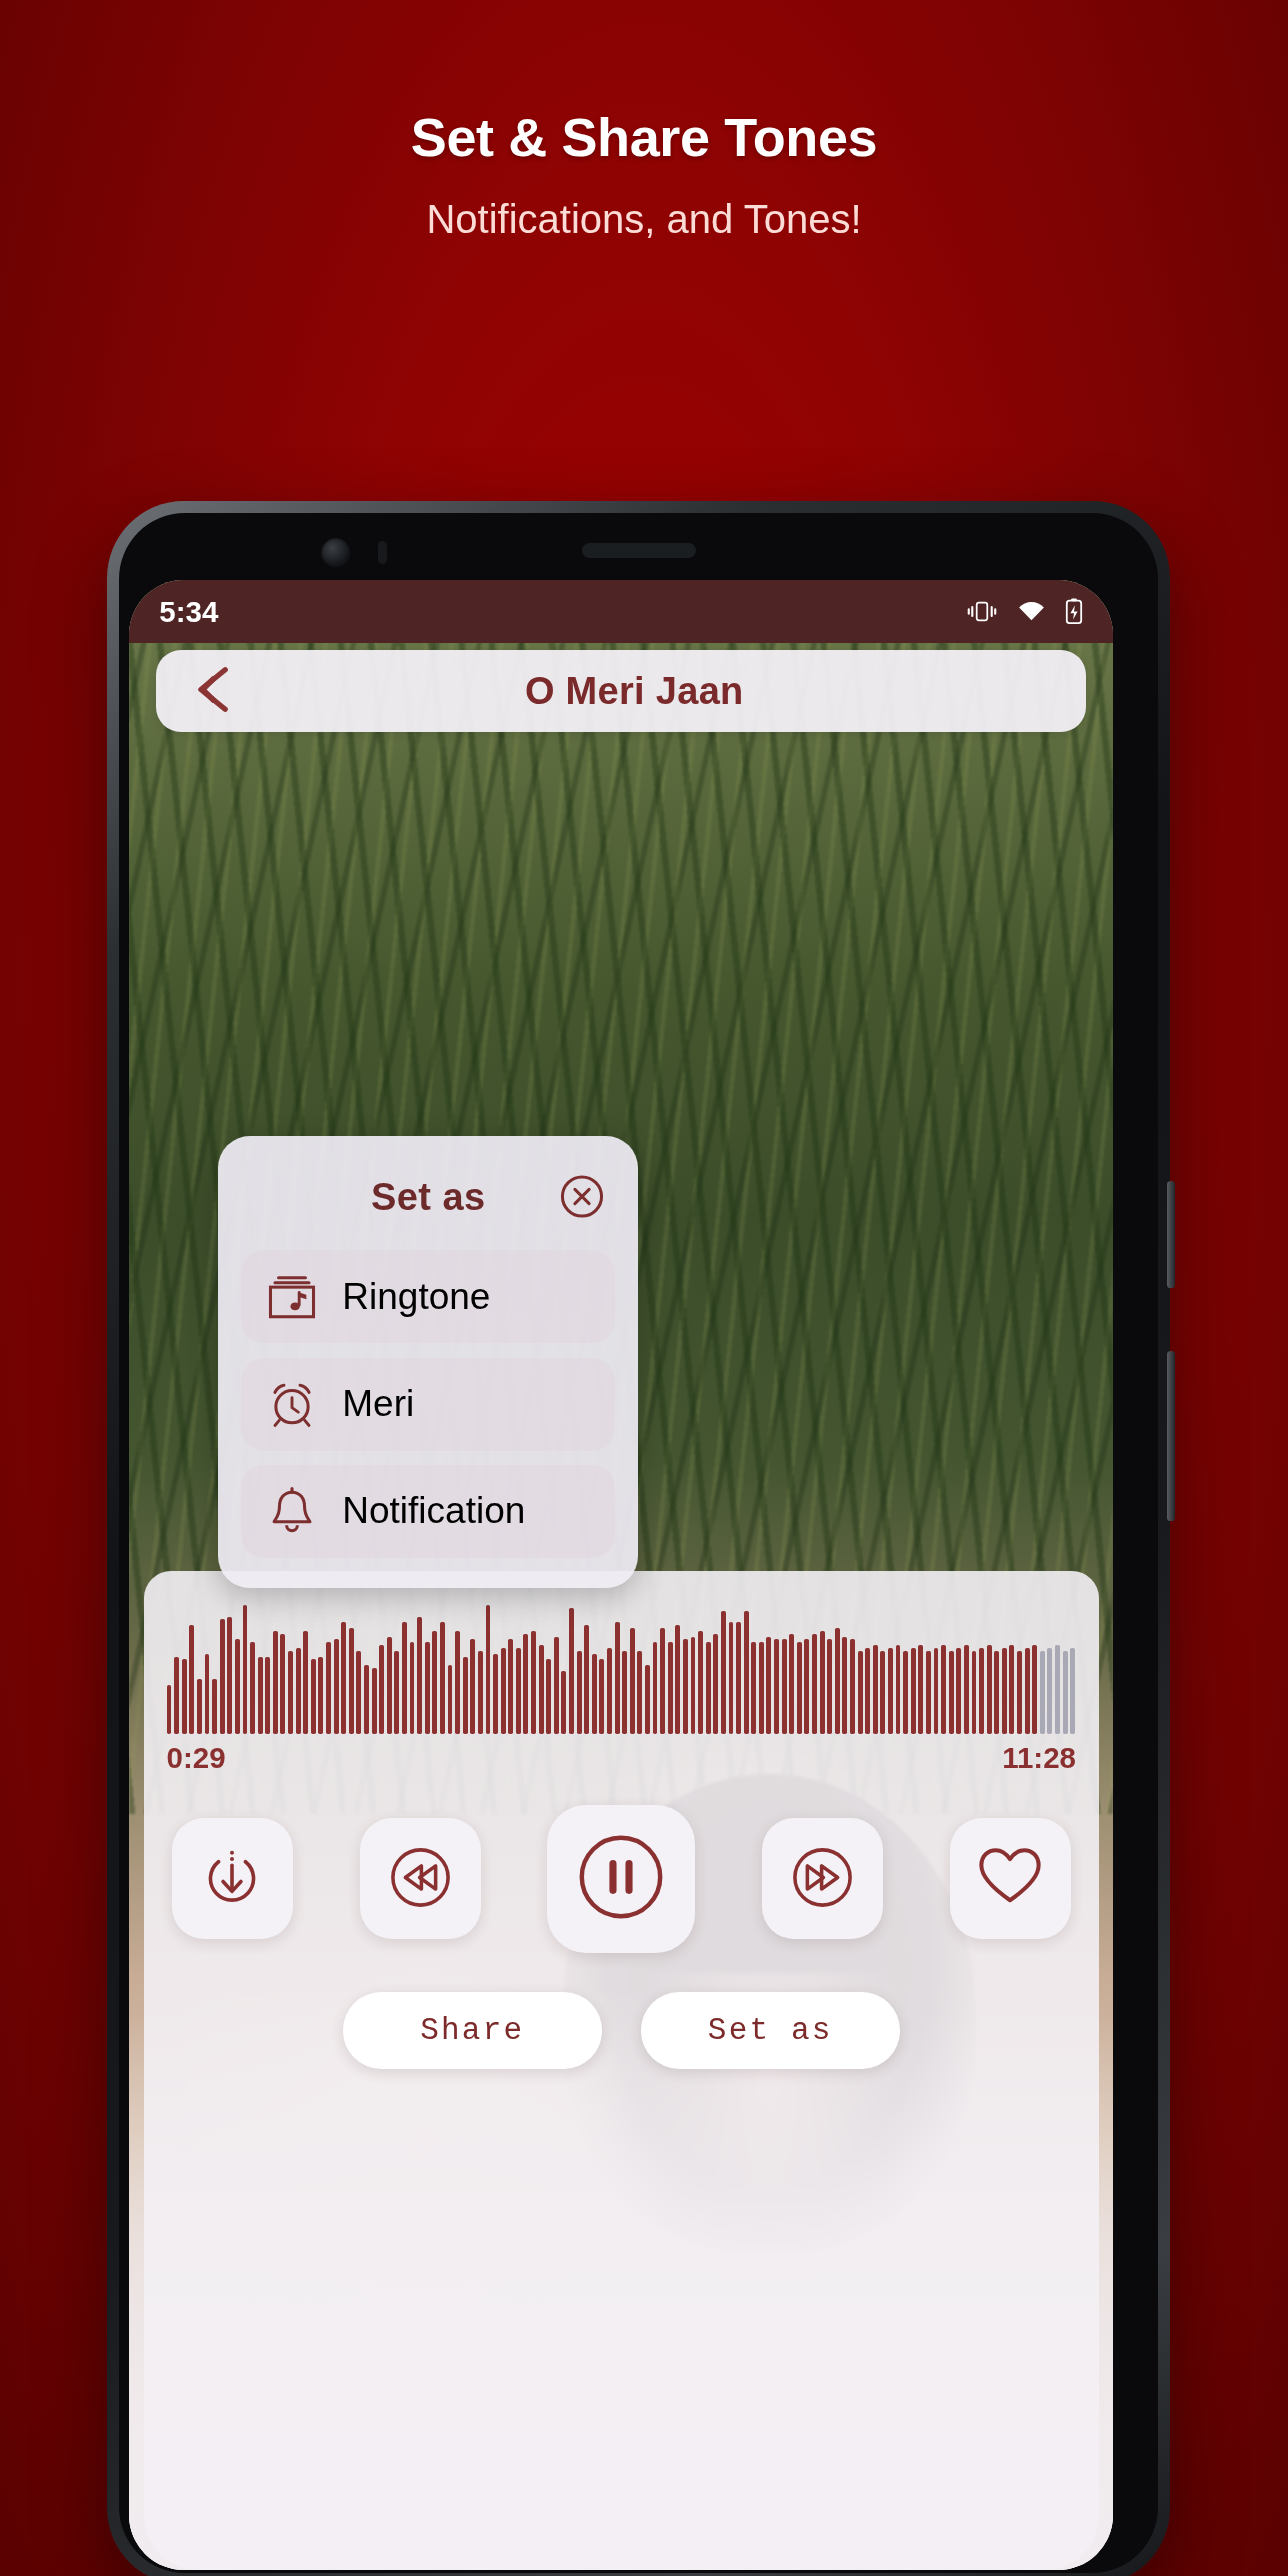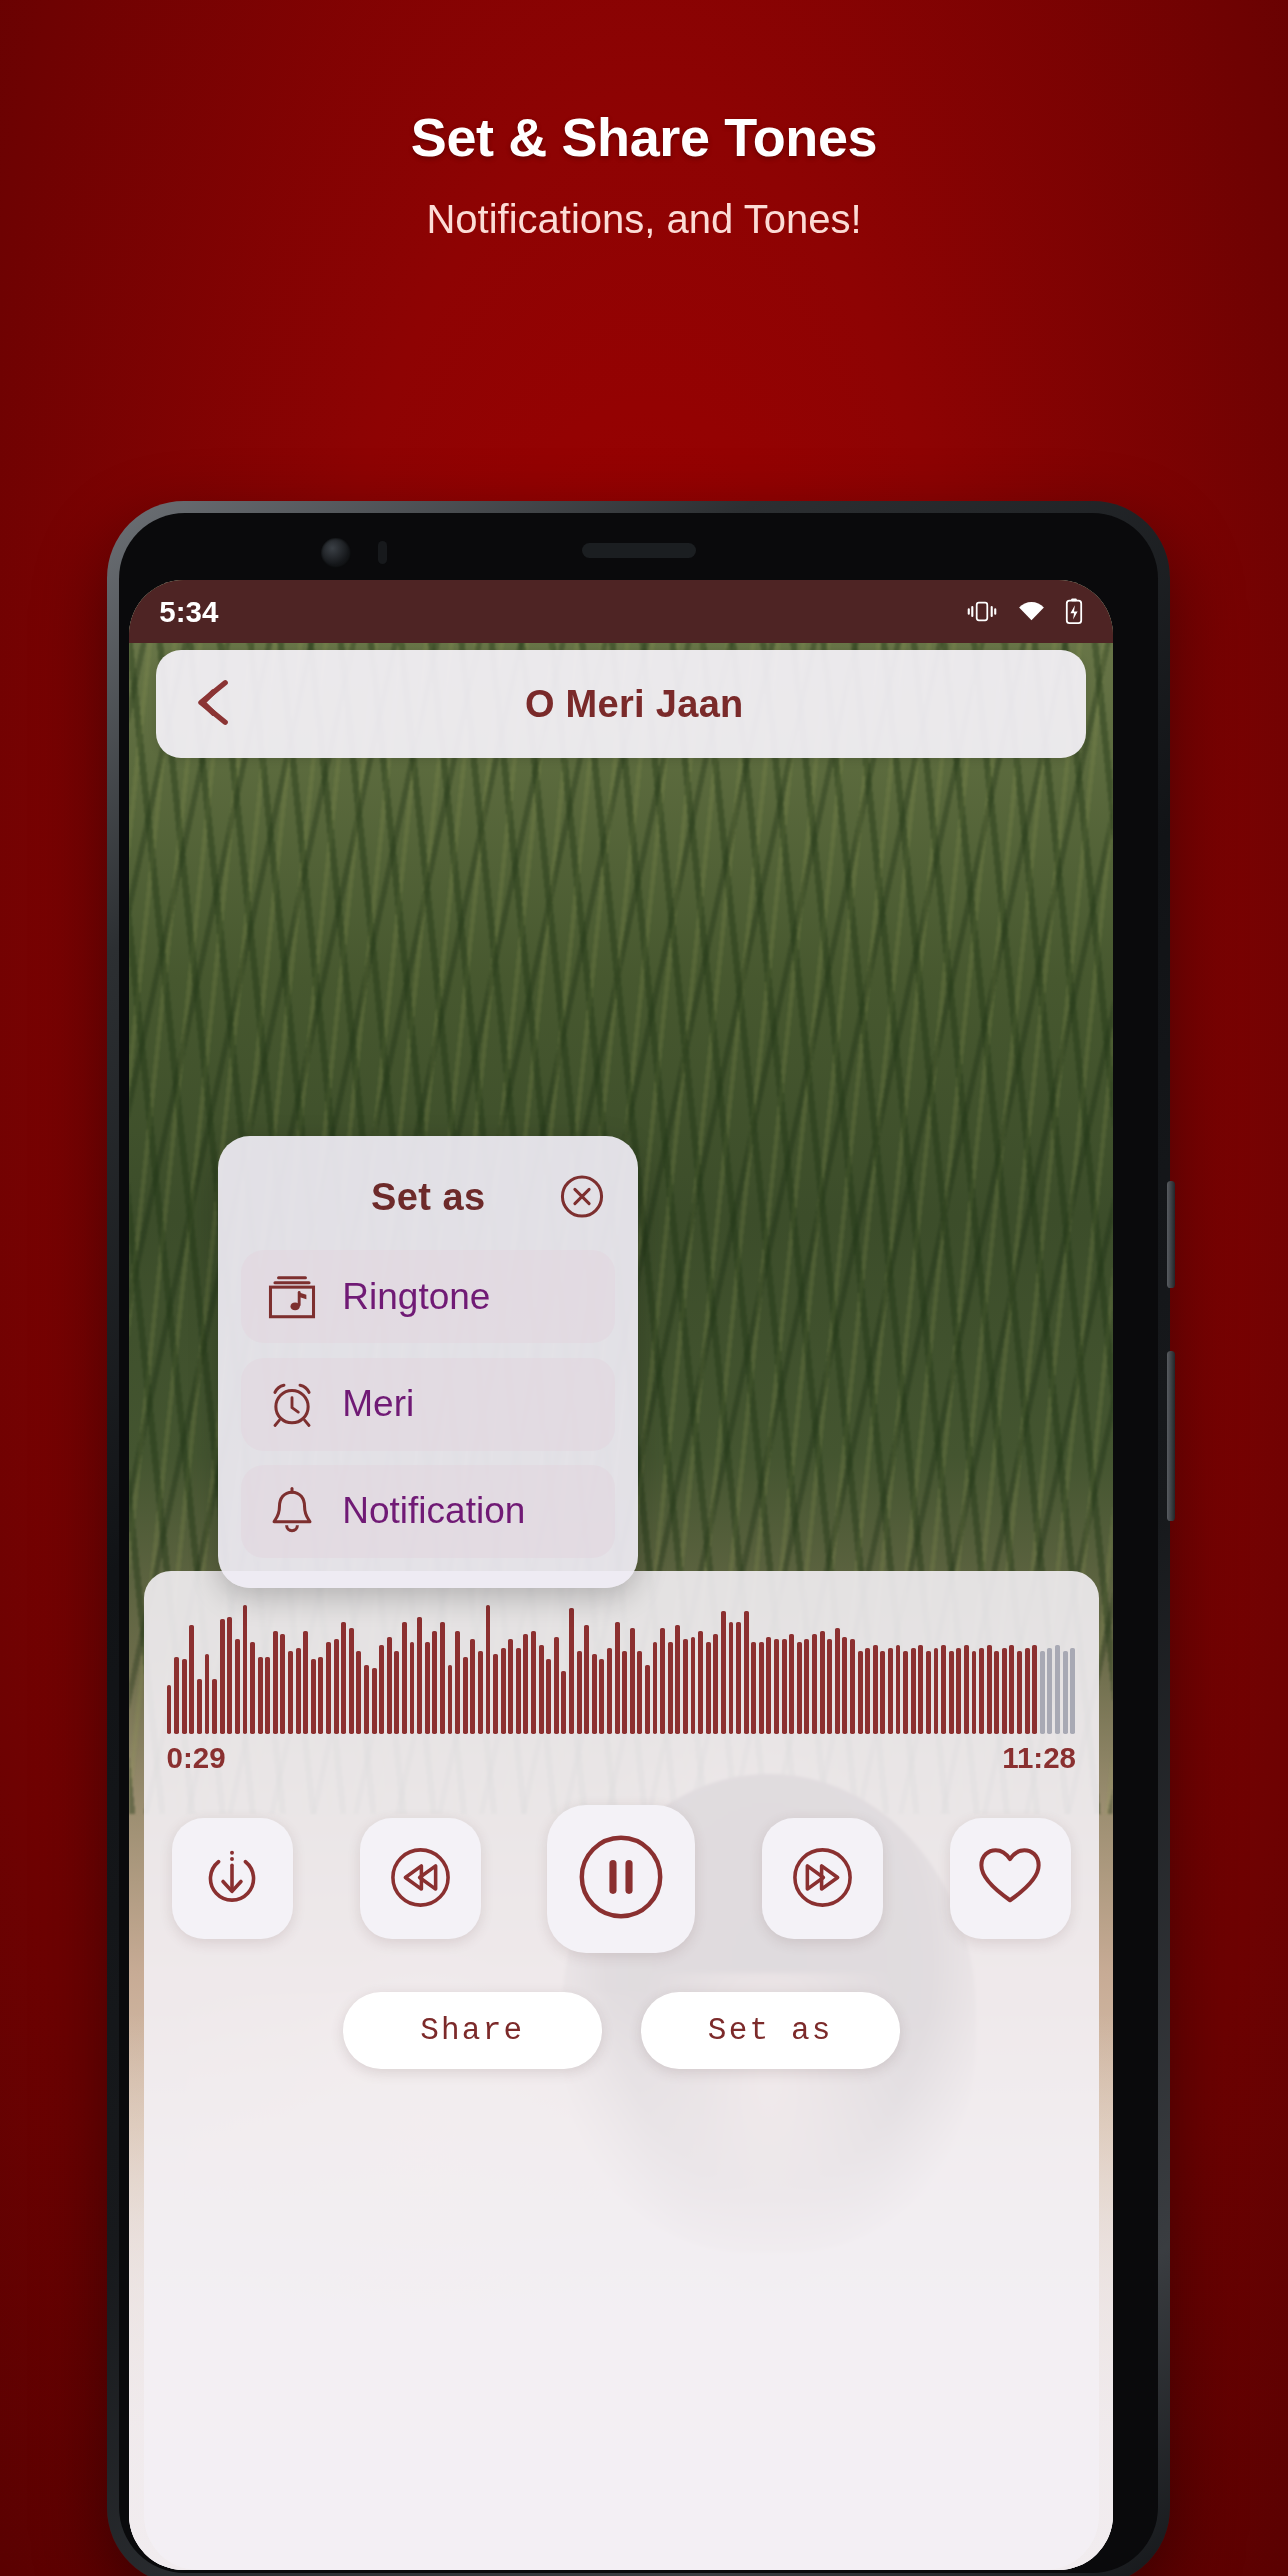--- a/index.html
+++ b/index.html
@@ -114,21 +114,21 @@
     background:#4e2424;
     display:flex; align-items:center; justify-content:space-between;
     padding:0 30px; z-index:20;
   }
   .status-time { color:#fff; font-size:29.5px; font-weight:bold; }
   .status-icons { display:flex; align-items:center; gap:19.7px; }
   .status-icons svg { display:block; }
 
   
   .titlebar {
-    position:absolute; left:27px; right:27px; top:70px; height:108px;
+    position:absolute; left:27px; right:27px; top:70px; height:82px;
     background:rgba(245,242,249,.93);
     border-radius:25px;
     display:flex; align-items:center; z-index:19;
     box-shadow:0 2.7px 9px rgba(0,0,0,.10);
     padding-left:8px;
   }
   .back-btn { width:98px; display:flex; align-items:center; justify-content:center; }
   .title-text {
     flex:1; text-align:center; font-size:38px; font-weight:bold; color:#7a2a2a;
     margin-left:-80px; letter-spacing:0.3px;
@@ -146,21 +146,21 @@
     height:77px;
   }
   .dialog-title { font-size:38px; font-weight:bold; color:#6d2a2a; letter-spacing:0.4px; }
   .close-btn { position:absolute; right:9px; top:50%; transform:translateY(-50%); }
   .opt {
     display:flex; align-items:center; gap:23px;
     height:93px; margin-top:14.3px; padding:0 23px;
     background:rgba(226,214,223,.62);
     border-radius:23px;
   }
-  .opt-label { font-size:37px; color:#701a75; font-weight:500; }
+  .opt-label { font-size:37px; color:#000000; font-weight:500; }
   .opt-icon { width:55px; display:flex; align-items:center; justify-content:center; }
 
   
   .player {
     position:absolute; left:14.3px; right:14.3px; bottom:0; top:991px;
     background:rgba(243,239,244,.90);
     border-radius:27px 27px 54px 54px;
     z-index:18;
     padding:19.7px 23px 0 23px;
     overflow:hidden;

